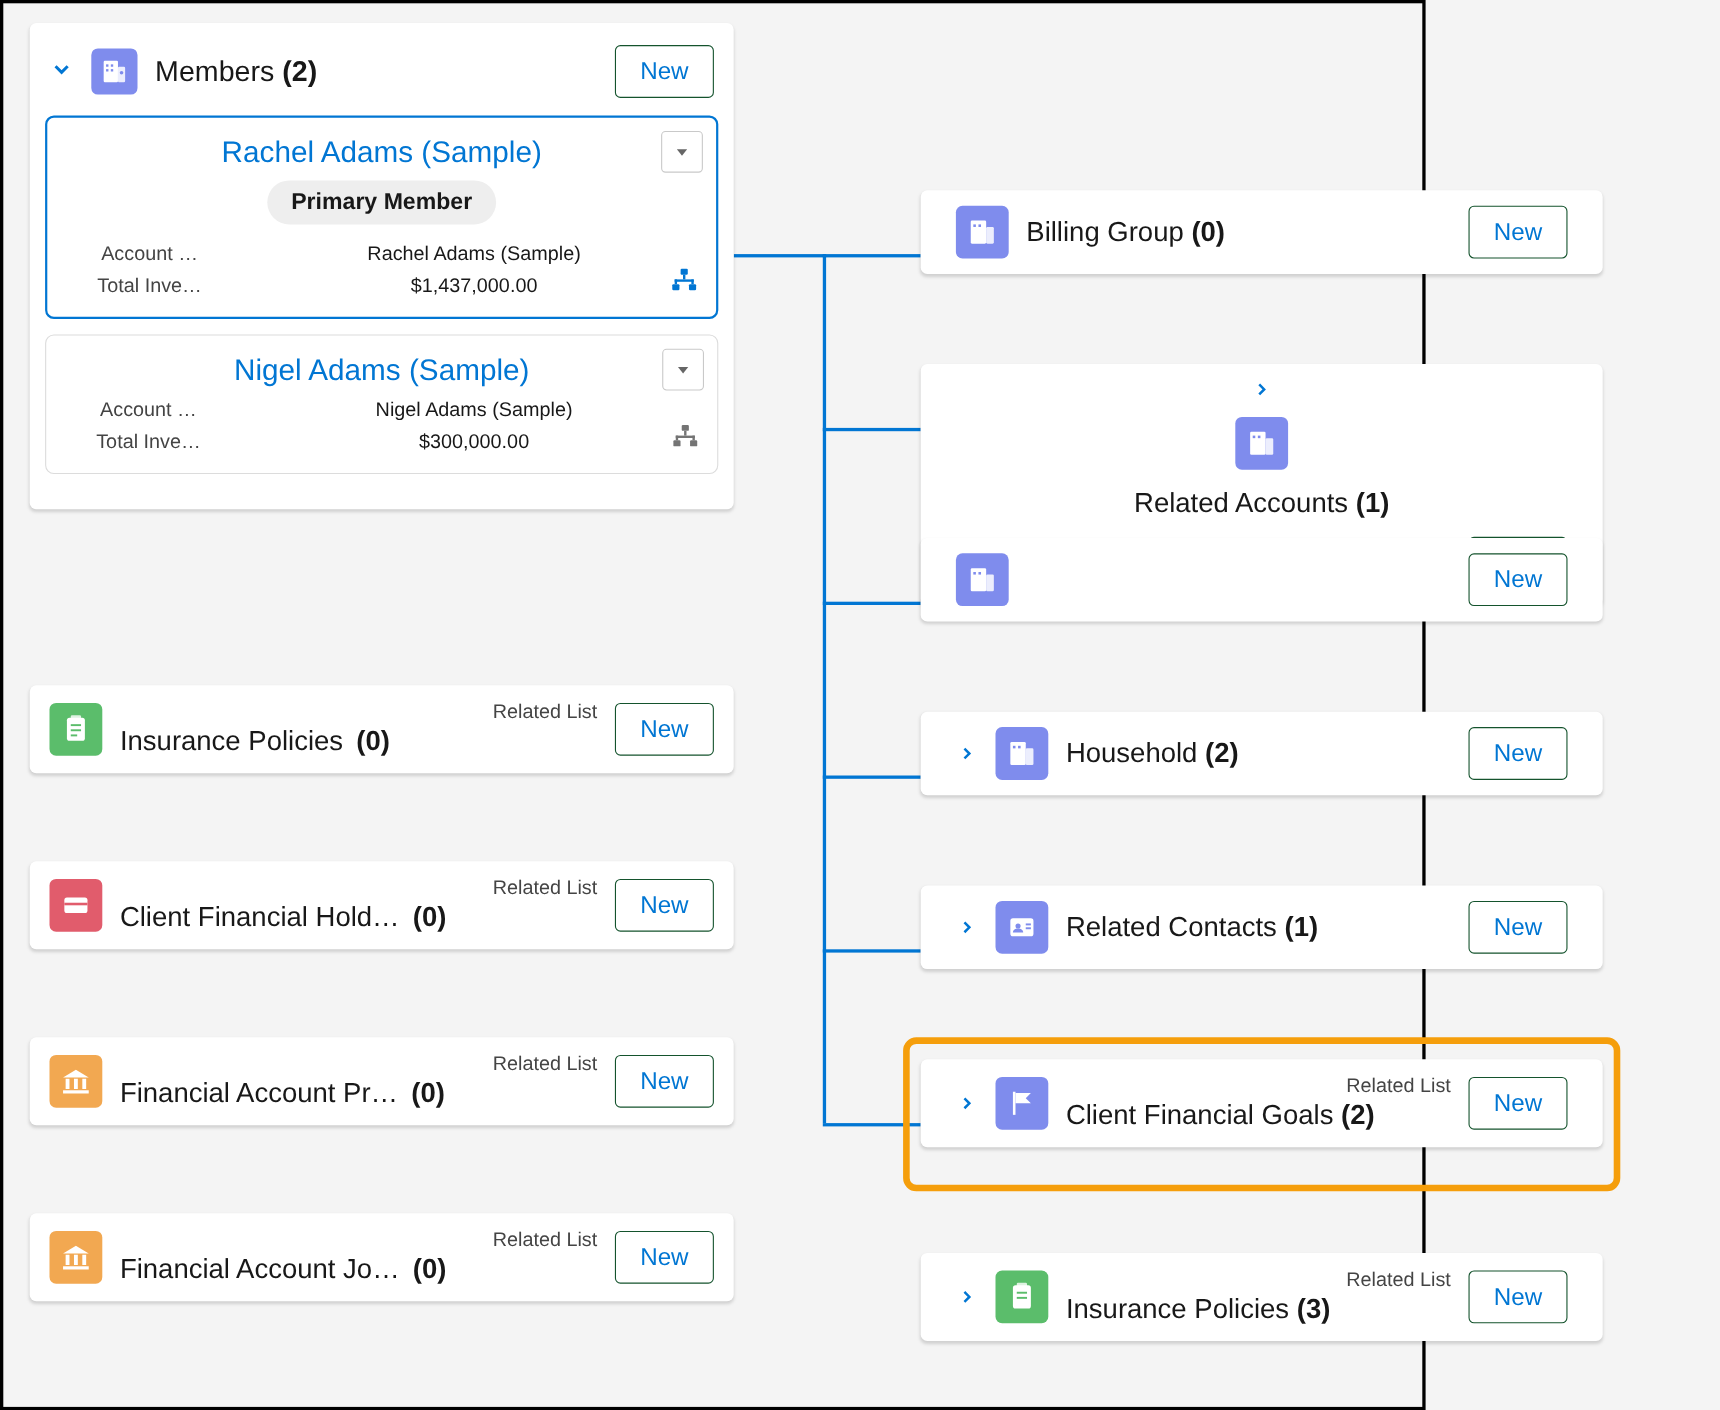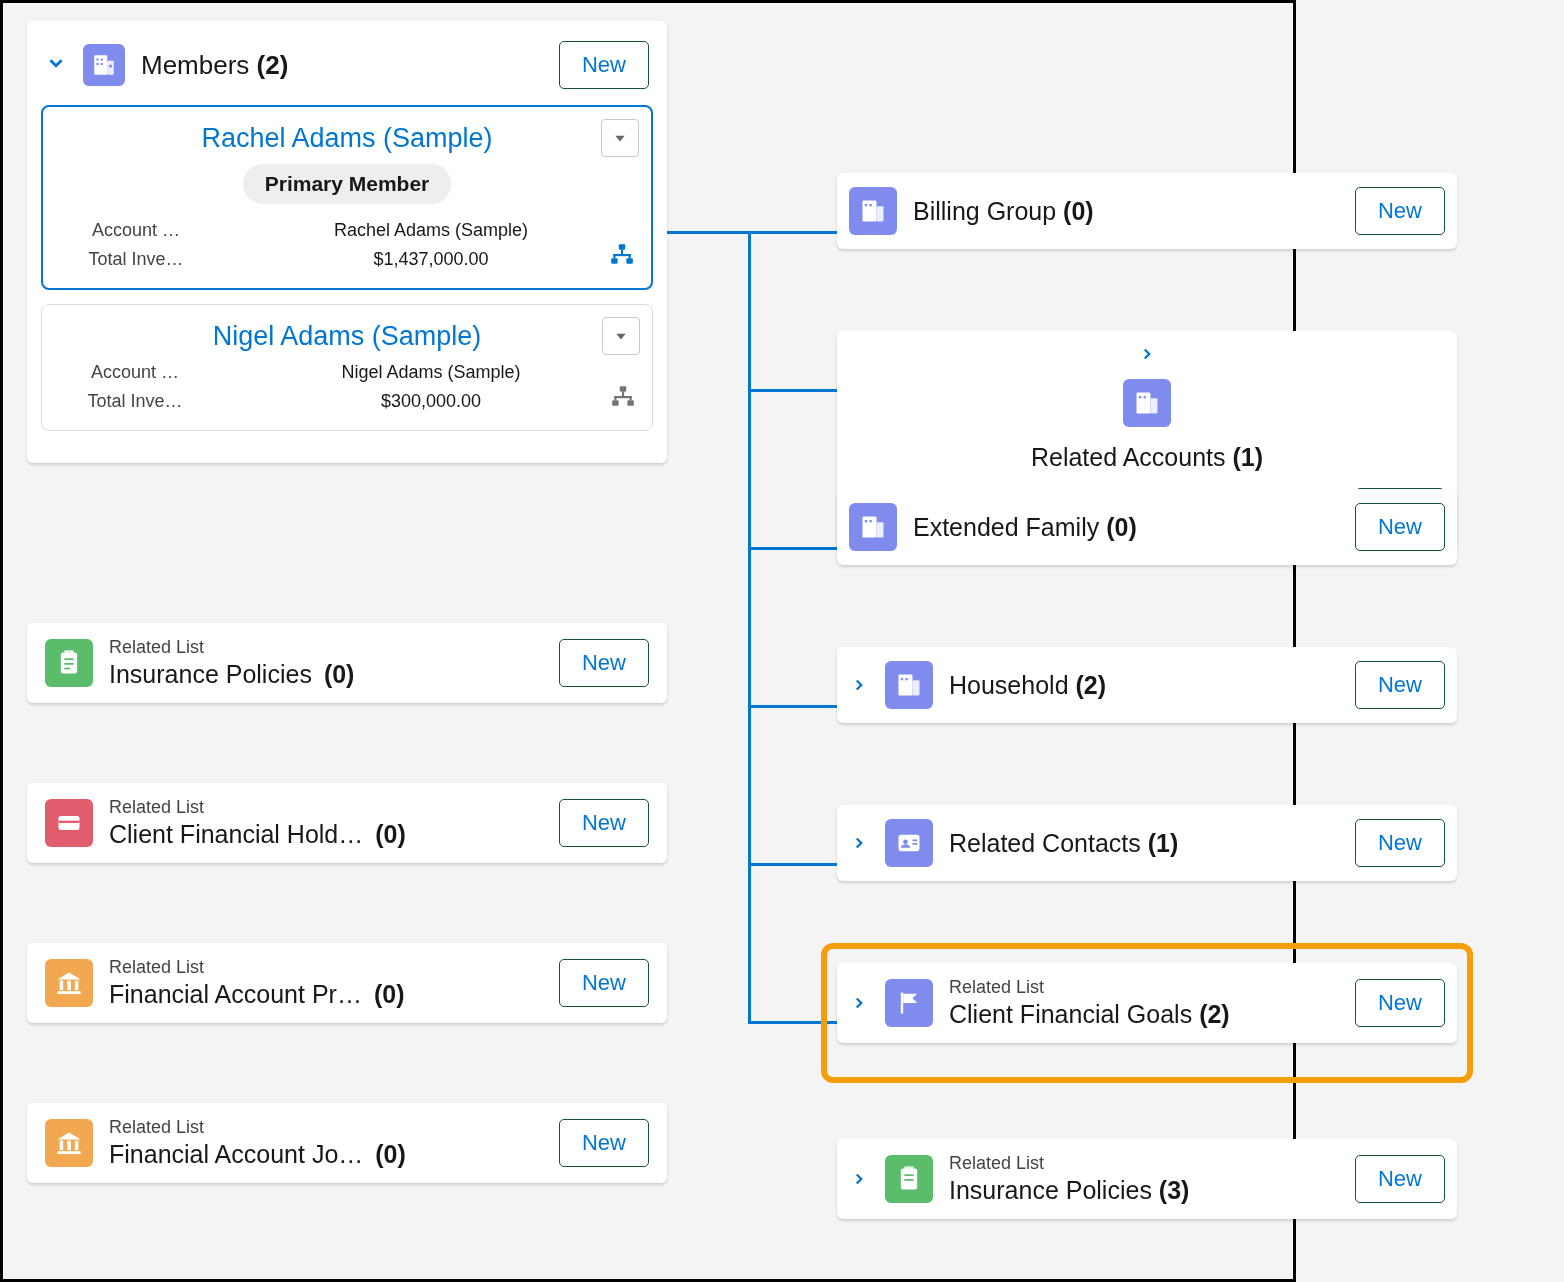--- a/index.html
+++ b/index.html
@@ -131,34 +131,34 @@
     border-radius: 6px;
     display: flex; align-items:center; justify-content:center;
     flex-shrink: 0;
   }
   .icon-box svg { width: 28px; height: 28px; fill: #fff; }
   .icon-green { background: #5bbd6b; }
   .icon-red   { background: #e15c6c; }
   .icon-orange{ background: #f2a851; }
   .icon-purple{ background: #7f8ced; }
   .card-text { flex: 1; min-width: 0; }
-  .card-subtitle { font-size: 18px; color: #444; margin-bottom: 2px; }
+  .card-subtitle { font-size: 18px; color: #444; margin-bottom: 2px; text-align: right; }
   .card-title-row { display: flex; align-items: center; gap: 12px; }
   .card-title { font-size: 25px; color: #181818; white-space:nowrap; overflow:hidden; text-overflow:ellipsis; max-width: 360px;}
   .card-count { font-size: 25px; font-weight: 700; color: #181818; }
 
   
   .right-card {
     position: absolute;
     left: 834px;
     width: 620px;
     background: #fff;
     border-radius: 6px;
     box-shadow: 0 2px 3px rgba(0,0,0,0.15);
-    padding: 14px 12px;
+    padding: 14px 32px;
     display: flex;
     align-items: center;
     gap: 16px;
   }
   .chev-right {
     color: #0176d3;
     font-size: 24px;
     font-weight: 700;
     width: 20px;
     display:flex; align-items:center; justify-content:center;
@@ -385,23 +385,20 @@
 
   <div class="right-card" style="top:486px;">
     <div class="icon-box icon-purple">
       <svg viewBox="0 0 24 24">
           <rect x="3" y="3" width="12" height="18" rx="1"></rect>
           <rect x="15" y="8" width="6" height="13" rx="1" fill-opacity="0.85"></rect>
           <rect x="5" y="6" width="2" height="2" fill="#7f8ced"></rect>
           <rect x="9" y="6" width="2" height="2" fill="#7f8ced"></rect>
         </svg>
     </div>
-    <div class="card-text">
-      <div class="right-title"><span>Extended Family</span> <span class="count">(0)</span></div>
-    </div>
     <button class="new-btn">New</button>
   </div>
 
   <div class="right-card" style="top:644px;">
     <span class="chev-right">
       <svg width="18" height="18" viewBox="0 0 24 24" fill="none" stroke="#0176d3" stroke-width="3">
           <polyline points="9 6 15 12 9 18"></polyline>
         </svg>
     </span>
     <div class="icon-box icon-purple">

